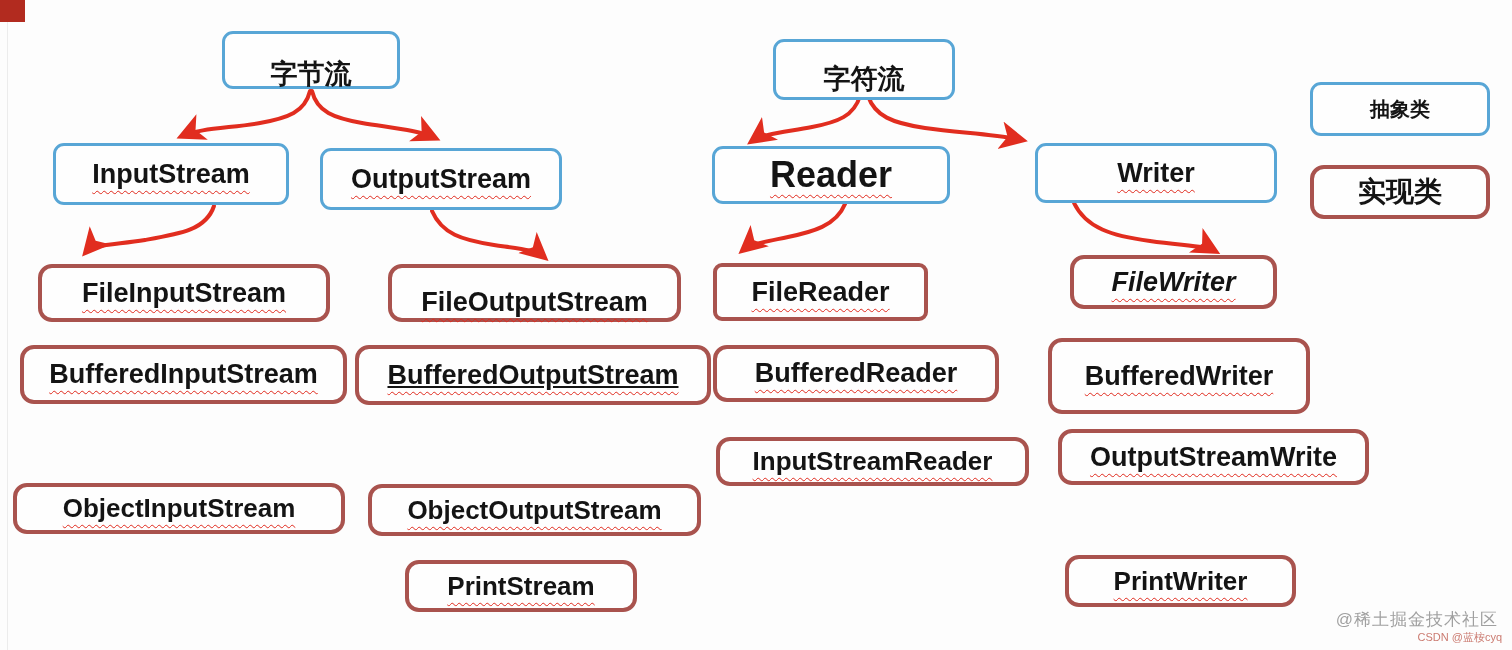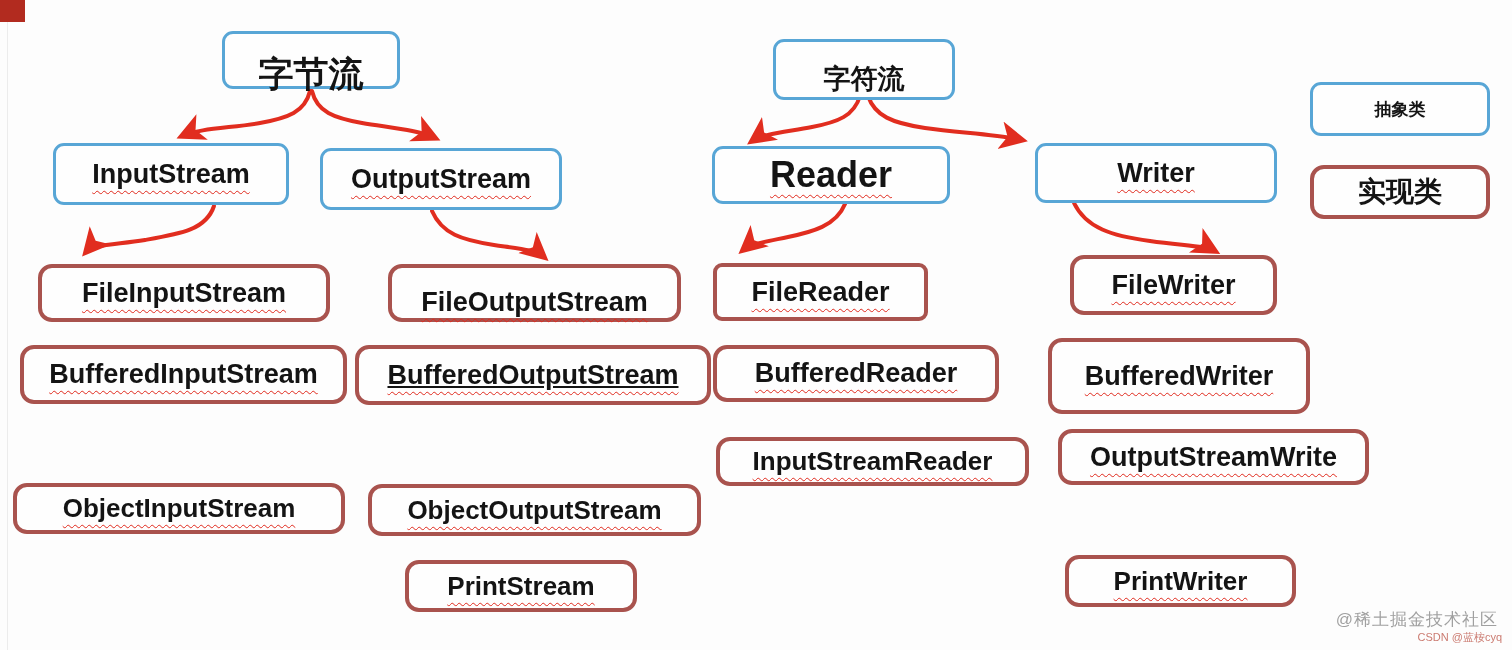--- a/index.html
+++ b/index.html
@@ -39,53 +39,53 @@
       <path d="M 860 96 C 854 116 838 122 812 127 C 786 132 762 134 752 141" class="arrow" marker-end="url(#ah)"></path>
       <path d="M 868 96 C 875 116 892 123 925 128 C 960 133 995 134 1022 140" class="arrow" marker-end="url(#ah)"></path>
       <path d="M 214 206 C 206 230 180 234 145 240 C 112 245 92 245 86 252" class="arrow" marker-end="url(#ah)"></path>
       <path d="M 432 211 C 442 234 462 240 494 245 C 522 249 536 250 544 257" class="arrow" marker-end="url(#ah)"></path>
       <path d="M 845 204 C 836 226 812 232 788 237 C 764 242 750 244 743 250" class="arrow" marker-end="url(#ah)"></path>
       <path d="M 1074 203 C 1086 228 1112 236 1150 241 C 1186 246 1206 246 1215 251" class="arrow" marker-end="url(#ah)"></path>
     </svg>
 
   <div id="nodes">
       <div class="node abstract cjk" style="left: 222px; top: 31px; width: 178px; height: 58px;">
-        <span style="font-size: 35px; margin-top: 28px;">字节流</span>
+        <span style="font-size: 27px; margin-top: 28px;">字节流</span>
       </div>
       <div class="node abstract cjk" style="left: 773px; top: 39px; width: 182px; height: 61px; align-items: flex-end;">
         <span style="font-size: 27px;">字符流</span>
       </div>
       <div class="node abstract misspelled" style="left: 53px; top: 143px; width: 236px; height: 62px;">
         <span style="font-size: 27px;">InputStream</span>
       </div>
       <div class="node abstract misspelled" style="left: 320px; top: 148px; width: 242px; height: 62px;">
         <span style="font-size: 27px;">OutputStream</span>
       </div>
       <div class="node abstract misspelled" style="left: 712px; top: 146px; width: 238px; height: 58px;">
         <span style="font-size: 36px;">Reader</span>
       </div>
       <div class="node abstract misspelled" style="left: 1035px; top: 143px; width: 242px; height: 60px;">
         <span style="font-size: 27px;">Writer</span>
       </div>
       <div class="node abstract cjk" style="left: 1310px; top: 82px; width: 180px; height: 54px;">
-        <span style="font-size: 17px;">抽象类</span>
+        <span style="font-size: 20px;">抽象类</span>
       </div>
       <div class="node concrete cjk" style="left: 1310px; top: 165px; width: 180px; height: 54px;">
         <span style="font-size: 28px;">实现类</span>
       </div>
       <div class="node concrete misspelled" style="left: 38px; top: 264px; width: 292px; height: 58px;">
         <span style="font-size: 27px;">FileInputStream</span>
       </div>
       <div class="node concrete misspelled" style="left: 388px; top: 264px; width: 293px; height: 58px; align-items: flex-end;">
         <span style="font-size: 27px;">FileOutputStream</span>
       </div>
       <div class="node concrete misspelled" style="left: 713px; top: 263px; width: 215px; height: 58px; border-radius: 9px;">
         <span style="font-size: 27px;">FileReader</span>
       </div>
-      <div class="node concrete misspelled" style="left: 1070px; top: 255px; width: 207px; height: 60px;">
+      <div class="node concrete misspelled" style="left: 1070px; top: 255px; width: 207px; height: 54px; font-style: italic;">
         <span style="font-size: 27px;">FileWriter</span>
       </div>
       <div class="node concrete misspelled" style="left: 20px; top: 345px; width: 327px; height: 59px;">
         <span style="font-size: 27px;">BufferedInputStream</span>
       </div>
       <div class="node concrete misspelled" style="left: 355px; top: 345px; width: 356px; height: 60px; text-decoration: underline;">
         <span style="font-size: 27px;">BufferedOutputStream</span>
       </div>
       <div class="node concrete misspelled" style="left: 713px; top: 345px; width: 286px; height: 57px;">
         <span style="font-size: 27px;">BufferedReader</span>

